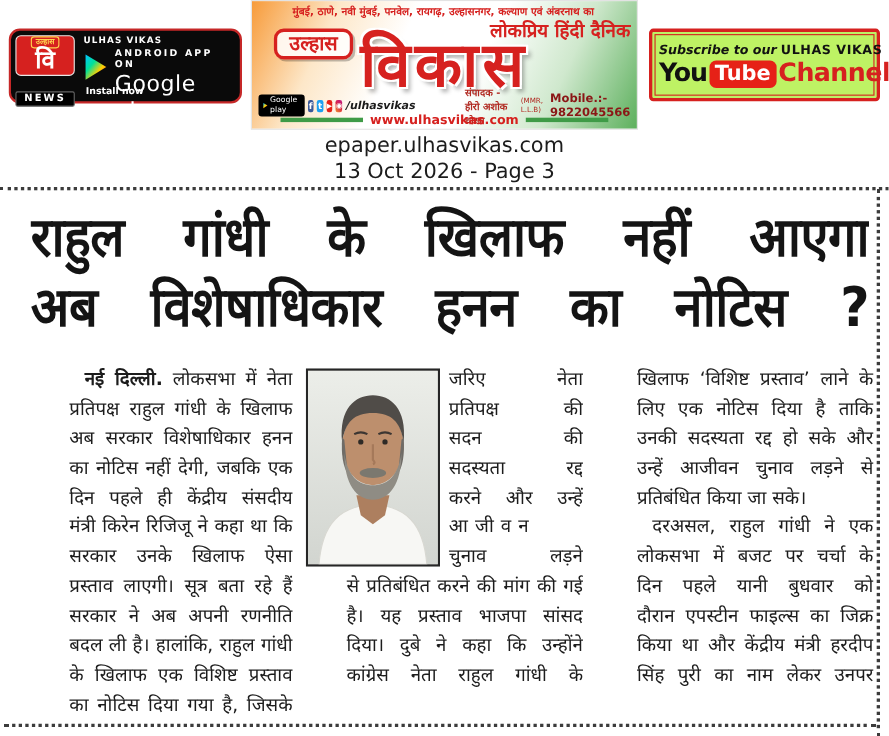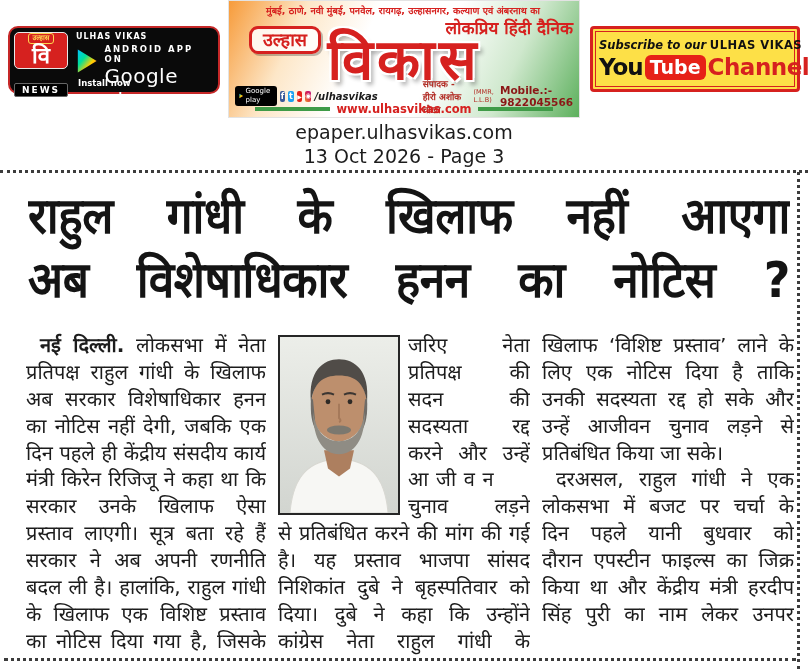--- a/index.html
+++ b/index.html
@@ -58,21 +58,21 @@
   .quals { font-size:6.5px; color:#b12a22; }
   .mast-strip .sp { flex:1; }
   .mobile { font-size:10.5px; font-weight:800; color:#8b1616; }
   .site-line { position:absolute; left:0; right:0; bottom:1px; display:flex; align-items:center;
     gap:6px; padding:0 26px; }
   .site-line .bar { flex:1; height:4px; background:#3f9b47; }
   .site-line .site { color:#d6211f; font-weight:800; font-size:11.5px; }
 
   
   .yt-banner { position:absolute; right:8px; top:26px; width:210px; height:66px;
-    border:3px solid #d6211f; border-radius:4px; background:#fde047; padding:2px; }
+    border:3px solid #d6211f; border-radius:4px; background:#bef264; padding:2px; }
   .yt-inner { border:1px solid #d6211f; height:100%; display:flex; align-items:center;
     padding:2px 3px; gap:3px; }
   .yt-left { flex:1; }
   .yt-line1 { font-size:11.5px; color:#111; white-space:nowrap; }
   .yt-line1 .sub { font-style:italic; font-weight:800; }
   .yt-line1 .brand { font-weight:900; letter-spacing:0.5px; }
   .yt-line2 { display:flex; align-items:center; gap:2px; margin-top:2px; }
   .yt-you { font-weight:900; font-size:23px; color:#111; letter-spacing:-1px; }
   .yt-tube { font-weight:900; font-size:19px; color:#fff; background:#e62117; border-radius:6px;
     padding:1px 5px 2px; }
@@ -91,22 +91,22 @@
   
   .headline { position:absolute; top:182px; left:28px; width:762px; color:#141414; }
   .headline .hl { font-weight:900; font-size:46px; line-height:62px; height:64px;
     text-align:justify; text-align-last:justify; overflow:hidden; letter-spacing:-0.5px;
     transform:scaleY(1.08); transform-origin:top left; }
 
   
   .article { position:absolute; top:332px; left:26px; width:768px; height:326px;
     display:grid; grid-template-columns:240px 252px 252px; column-gap:12px; color:#1c1c1c; }
   .col { overflow:hidden; }
-  .ln { font-size:20px; line-height:26.9px; height:26.9px; overflow:hidden;
-    text-align:justify; text-align-last:justify; white-space:normal; }
+  .ln { font-size:17px; line-height:26.9px; height:26.9px; overflow:hidden;
+    text-align:justify; text-align-last:justify; white-space:normal;margin-left:37px; }
   .ln.noju { text-align:left; text-align-last:left; }
   .ln.indent { text-indent:14px; }
   .ln.spread { letter-spacing:0.38em; }
   .ln b { font-weight:800; }
   .photo-frame { float:left; width:122px; height:180px; border:2px solid #262626;
     margin:3px 8px 4px 0; background:#dfe1dd; }
   .photo-frame svg { display:block; width:100%; height:100%; }
 </style>
 </head>
 <body>
@@ -261,21 +261,20 @@
       </div>
       <div class="ln">जरिए नेता</div>
       <div class="ln">प्रतिपक्ष की</div>
       <div class="ln">सदन की</div>
       <div class="ln">सदस्यता रद्द</div>
       <div class="ln">करने और उन्हें</div>
       <div class="ln spread">आजीवन</div>
       <div class="ln">चुनाव लड़ने</div>
       <div class="ln">से प्रतिबंधित करने की मांग की गई</div>
       <div class="ln">है। यह प्रस्ताव भाजपा सांसद</div>
-      <div class="ln">निशिकांत दुबे ने बृहस्पतिवार को</div>
       <div class="ln">दिया। दुबे ने कहा कि उन्होंने</div>
       <div class="ln">कांग्रेस नेता राहुल गांधी के</div>
     </div>
 
     <div class="col">
       <div class="ln">खिलाफ ‘विशिष्ट प्रस्ताव’ लाने के</div>
       <div class="ln">लिए एक नोटिस दिया है ताकि</div>
       <div class="ln">उनकी सदस्यता रद्द हो सके और</div>
       <div class="ln">उन्हें आजीवन चुनाव लड़ने से</div>
       <div class="ln noju">प्रतिबंधित किया जा सके।</div>

